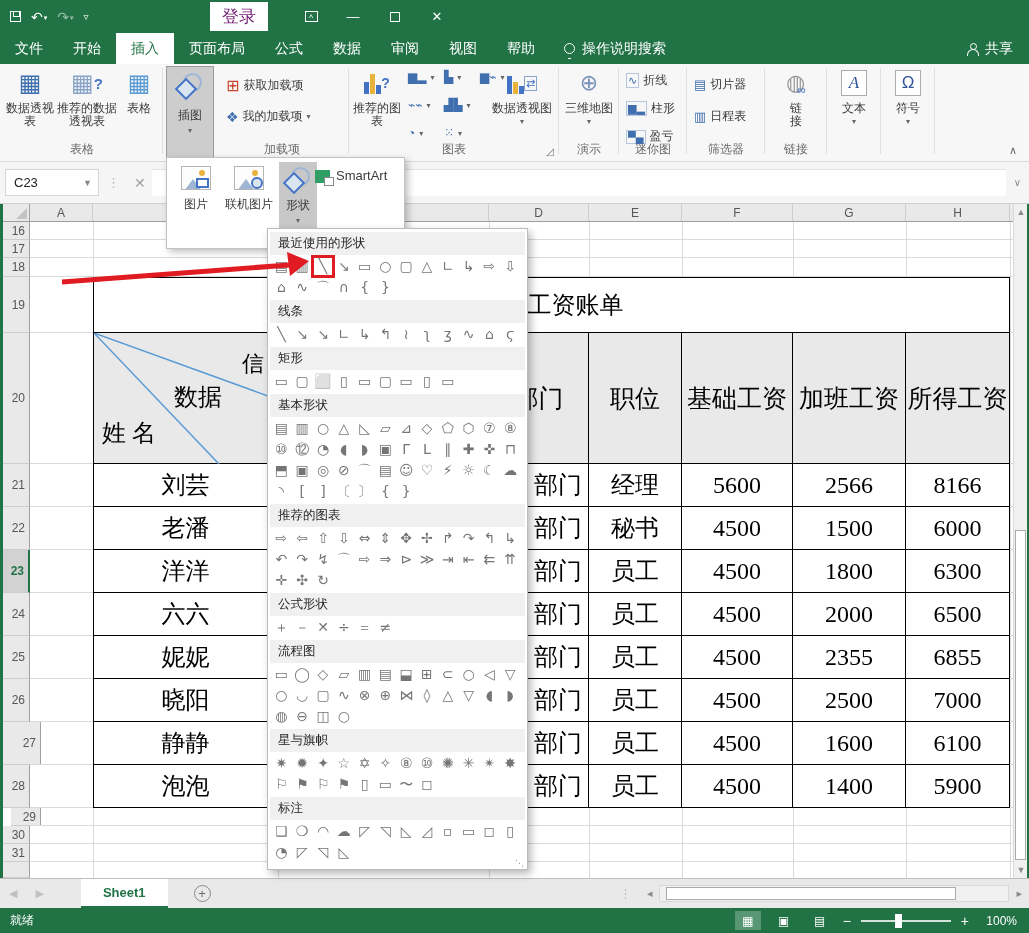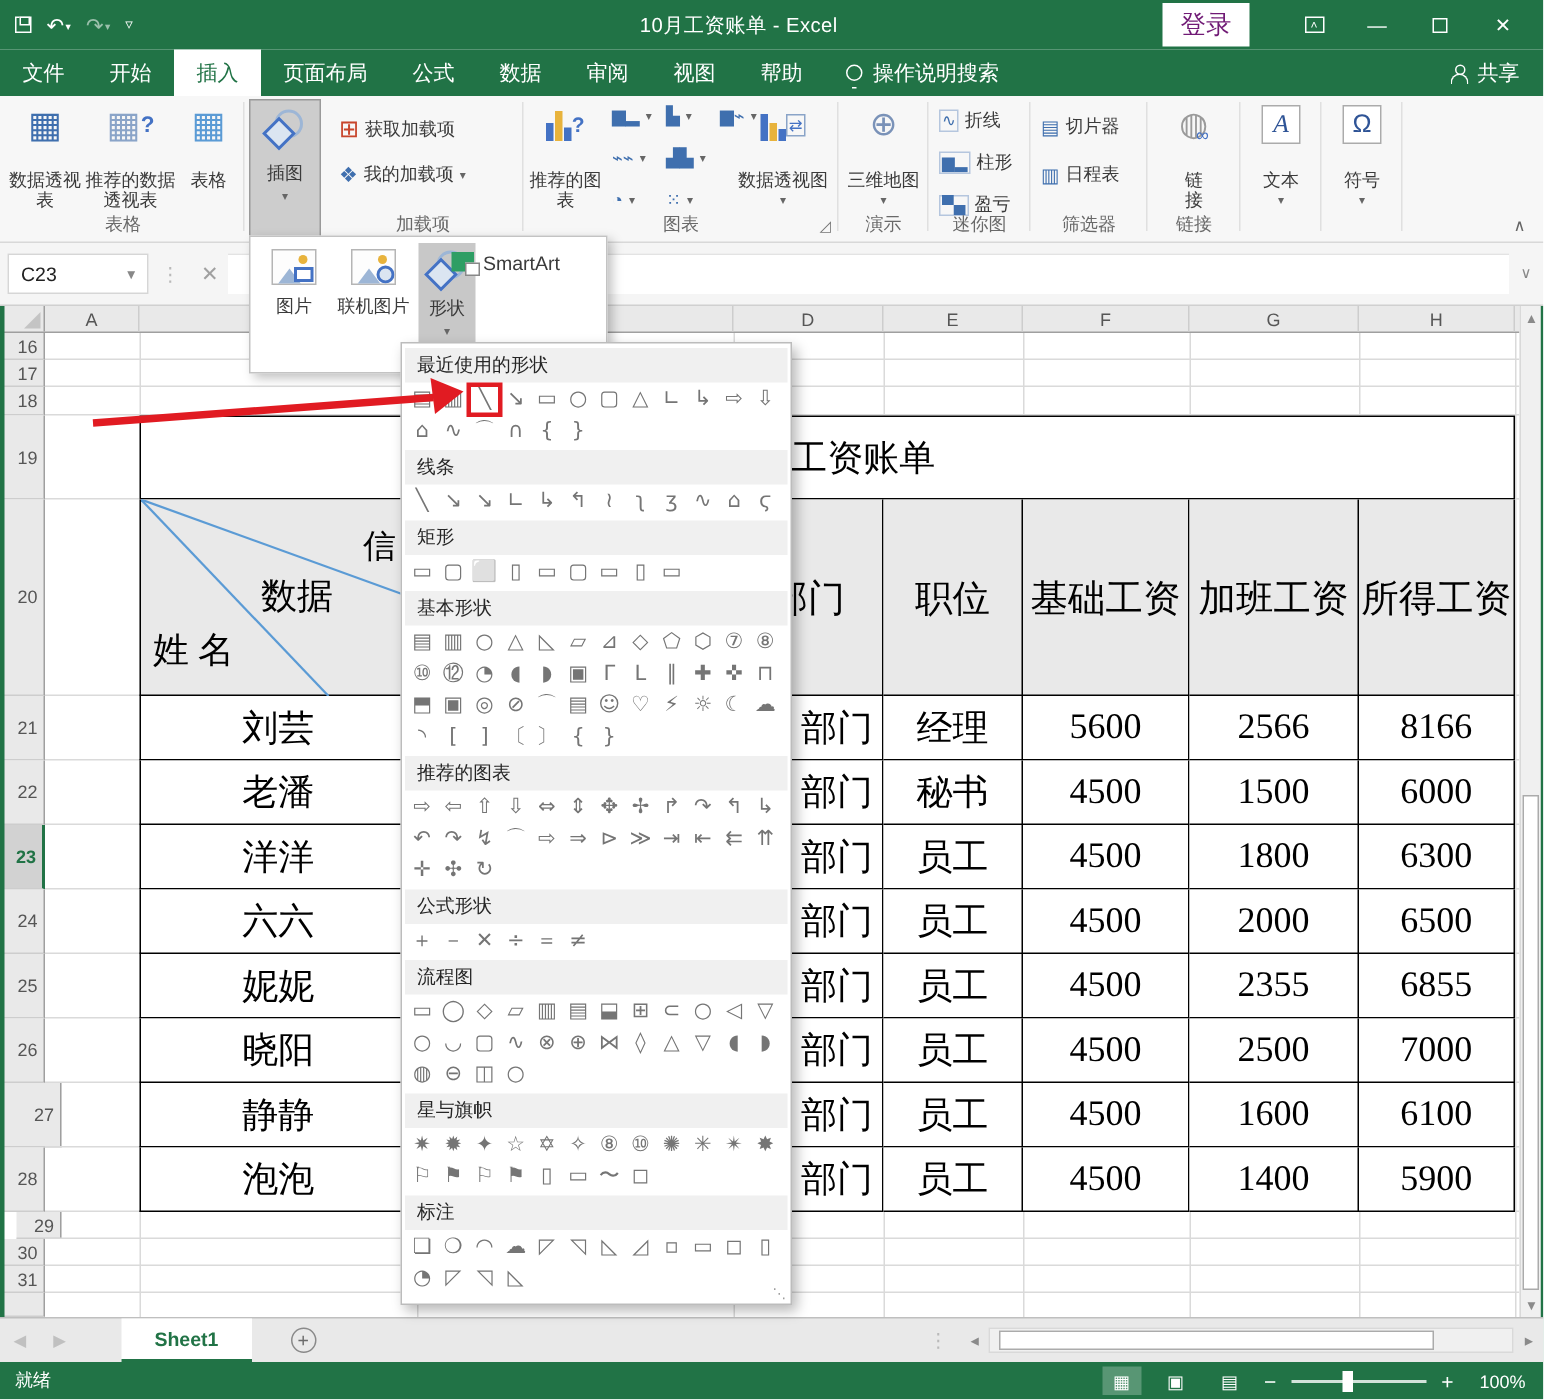--- a/index.html
+++ b/index.html
@@ -35,21 +35,21 @@
   .ic-person:before { content:""; position:absolute; left:3px; top:0; width:5px; height:5px; border:1.2px solid #fff; border-radius:50%; }
   .ic-person:after { content:""; position:absolute; left:0; top:6px; width:10px; height:6px; border:1.2px solid #fff; border-bottom:none; border-radius:6px 6px 0 0; }
 
   
   #ribbon { position:absolute; left:0; top:64px; width:100%; height:98px; background:#f7f7f7; border-bottom:1px solid #d8d8d8; font-size:12px; color:#3b3b3b; }
   .rgroup { position:absolute; top:0; height:97px; }
   .gdiv { position:absolute; top:4px; height:86px; width:1px; background:#e0e0e0; }
   .glabel { position:absolute; bottom:3px; left:0; width:100%; text-align:center; font-size:12px; color:#696969; }
   .bigbtn { position:absolute; top:3px; display:flex; flex-direction:column; align-items:center; text-align:center; cursor:pointer; }
   .bigbtn .bicon { height:32px; display:flex; align-items:center; justify-content:center; }
-  .bigbtn .blabel { font-size:12px; line-height:13px; margin-top:15px; }
+  .bigbtn .blabel { font-size:12px; line-height:13px; margin-top:3px; }
   .dd { font-size:8px; color:#666; margin-top:2px; }
   .smallbtn { position:absolute; display:flex; align-items:center; gap:4px; font-size:12px; cursor:pointer; white-space:nowrap; }
   .cblue { color:#3f6fae; } .corange { color:#c8452c; }
   .mini-bars { display:inline-flex; align-items:flex-end; gap:1px; height:22px; }
   .mini-bars i { display:block; width:5px; background:#4472c4; }
   .mini-bars i.y { background:#e8b33c; }
   .boxed { width:26px; height:26px; border:1px solid #ababab; background:#fff; display:flex; align-items:center; justify-content:center; font-size:17px; color:#2f5496; }
   #btn-illustrations { position:absolute; left:166px; top:2px; width:48px; height:93px; background:#cdcdcd; border:1px solid #9a9a9a;
       display:flex; flex-direction:column; align-items:center; cursor:pointer; }
   .ic-shapes { position:relative; width:28px; height:26px; margin-top:6px; }
@@ -122,21 +122,21 @@
   
   #illmenu { position:absolute; left:166px; top:157px; width:239px; height:92px; background:#fff; border:1px solid #c3c3c3;
              box-shadow:3px 3px 7px rgba(0,0,0,.25); z-index:40; }
   .ill-big { position:absolute; top:4px; height:84px; display:flex; flex-direction:column; align-items:center; font-size:12px; color:#3b3b3b; cursor:pointer; }
   .ill-big.pressed { background:#c8c8c8; }
   .ic-pic { width:30px; height:24px; border:1px solid #b5b5b5; background:#fdfdfd; position:relative; margin:4px 0 6px; overflow:hidden; }
   .ic-pic i.sun { position:absolute; right:5px; top:3px; width:6px; height:6px; border-radius:50%; background:#e8b33c; }
   .ic-pic i.mt { position:absolute; left:2px; bottom:-2px; width:0; height:0; border-left:9px solid transparent; border-right:9px solid transparent; border-bottom:12px solid #9db6d6; }
   .ic-pic i.scr { position:absolute; right:1px; bottom:1px; width:13px; height:10px; border:2px solid #4472c4; background:#fff; }
   .ic-pic i.glb { position:absolute; right:0px; bottom:0px; width:12px; height:12px; border:2px solid #4472c4; border-radius:50%; background:#dbe5f1; }
-  .ill-row { position:absolute; left:134px; display:flex; align-items:flex-start; gap:6px; font-size:13px; color:#3b3b3b; cursor:pointer; white-space:nowrap; }
+  .ill-row { position:absolute; left:148px; display:flex; align-items:flex-end; gap:6px; font-size:13px; color:#3b3b3b; cursor:pointer; white-space:nowrap; }
   .ic-smartart { width:15px; height:13px; background:#2e9e64; position:relative; }
   .ic-smartart:after { content:""; position:absolute; right:-4px; bottom:-3px; width:8px; height:7px; background:#fff; border:1px solid #888; }
   .ic-screenshot { width:15px; height:11px; border:1px dashed #9a9a9a; position:relative; }
   .ic-screenshot:after { content:"+"; position:absolute; left:-4px; bottom:-6px; font-size:9px; color:#4472c4; background:#6e6e6e; color:#fff; width:8px; height:8px; line-height:8px; text-align:center; }
 
   
   #shapespanel { position:absolute; left:267px; top:228px; width:261px; background:#fff; border:1px solid #bcbcbc;
                  box-shadow:3px 4px 8px rgba(0,0,0,.28); z-index:45; padding:1px 1px 6px; }
   .shsec-title { background:#f0f0f0; font-size:12.5px; color:#262626; padding:3px 8px; margin:2px 1px 1px; }
   .shrow { display:flex; padding:1px 2px; }
@@ -153,21 +153,20 @@
 
 <div id="app">
 
   <div id="titlebar">
     <div class="qat">
       <span class="ic-save"></span>
       <span class="g">↶<span class="tiny-v">▾</span></span>
       <span class="g dim">↷<span class="tiny-v">▾</span></span>
       <span class="g" style="font-size:10px;">▿</span>
     </div>
-    <div id="tb-title">10月工资账单 - Excel</div>
     <div id="tb-right">
       <span id="login-btn">登录</span>
       <span class="winbtn">
           <span class="ic-ribopts">˄</span>
         </span>
       <span class="winbtn">—</span>
       <span class="winbtn">
           <span class="ic-max"></span>
         </span>
       <span class="winbtn">✕</span>

